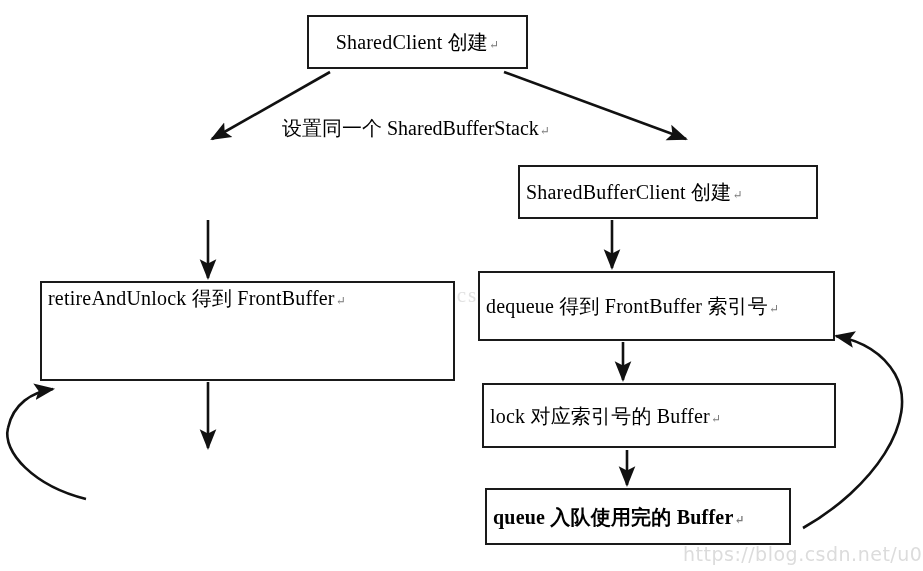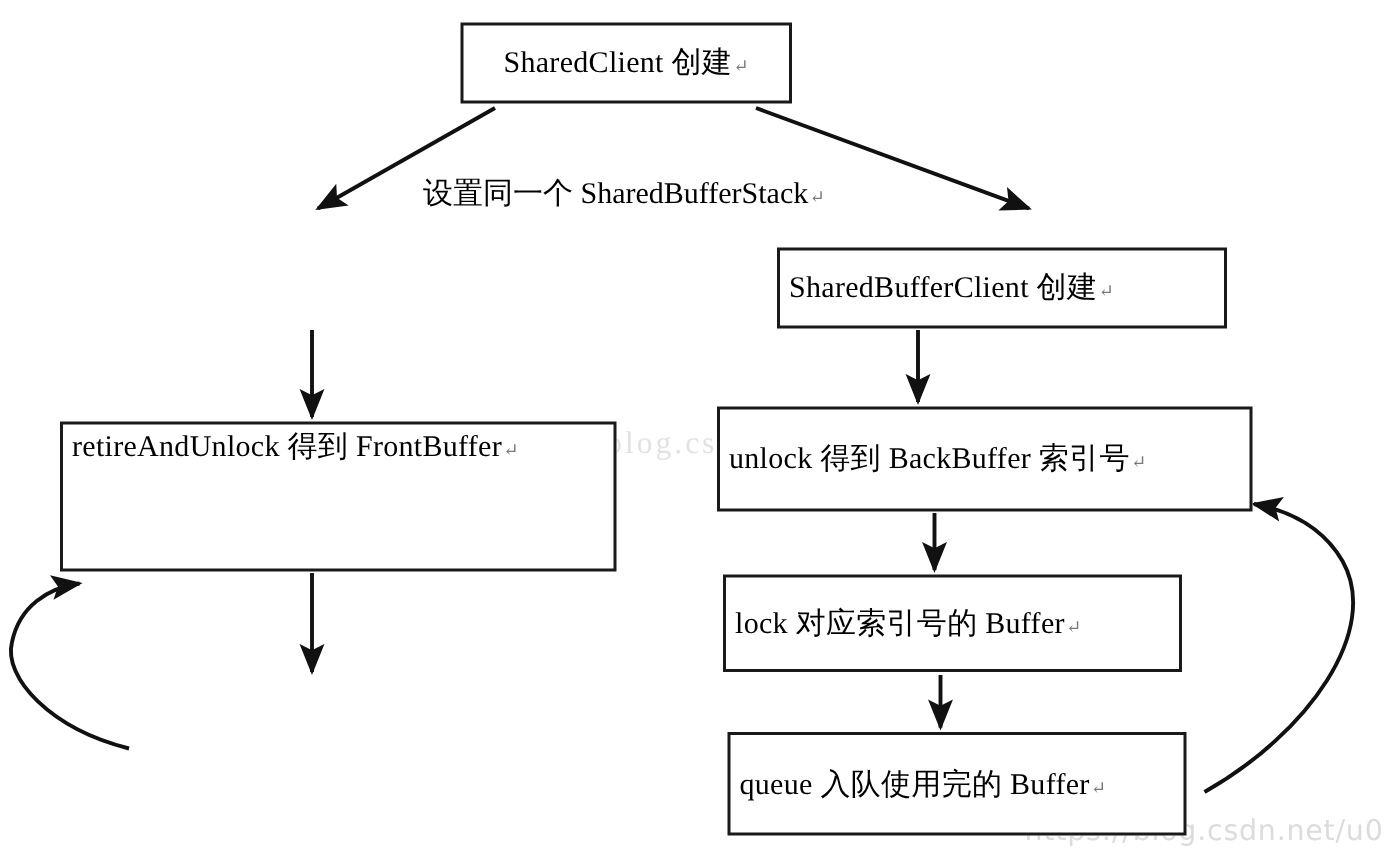--- a/index.html
+++ b/index.html
@@ -124,30 +124,30 @@
 
   <div class="node center" style="left:307px; top:15px; width:221px; height:54px;">
     <span class="line"><span>SharedClient 创建</span><span class="pilcrow">↵</span></span>
   </div>
 
 
   <div class="node left" style="left:478px; top:165px; width:300px; height:54px;margin-left:40px;">
     <span class="line"><span>SharedBufferClient 创建</span><span class="pilcrow">↵</span></span>
   </div>
 
-  <div class="node left" style="left:40px; top:281px; width:371px; height:100px; justify-content:flex-start;">
+  <div class="node left" style="left:40px; top:281px; width:415px; height:100px; justify-content:flex-start;">
     <span class="line"><span>retireAndUnlock 得到 FrontBuffer</span><span class="pilcrow">↵</span></span>
   </div>
 
   <div class="node left" style="left:478px; top:271px; width:357px; height:70px;">
-    <span class="line"><span>unlock 得到 BackBuffer 索引号</span><span class="pilcrow">↵</span></span>
+    <span class="line"><span>dequeue 得到 FrontBuffer 索引号</span><span class="pilcrow">↵</span></span>
   </div>
 
 
-  <div class="node left" style="left:482px; top:383px; width:306px; height:65px;">
+  <div class="node left" style="left:482px; top:383px; width:354px; height:65px;">
     <span class="line"><span>lock 对应索引号的 Buffer</span><span class="pilcrow">↵</span></span>
   </div>
 
-  <div class="node left" style="left:485px; top:488px; width:306px; height:69px;">
+  <div class="node left" style="left:485px; top:488px; width:306px; height:57px;font-weight:bold;">
     <span class="line"><span>queue 入队使用完的 Buffer</span><span class="pilcrow">↵</span></span>
   </div>
 
 </div>
 
 </body></html>

